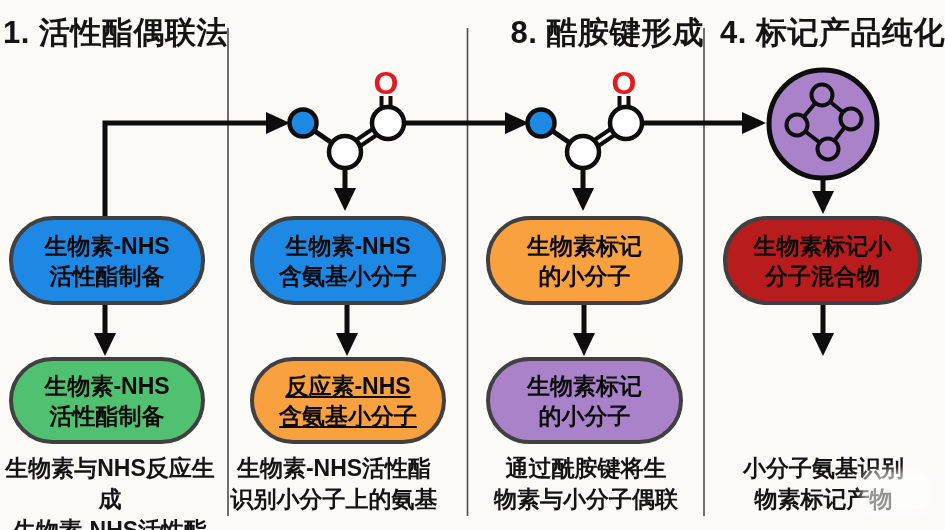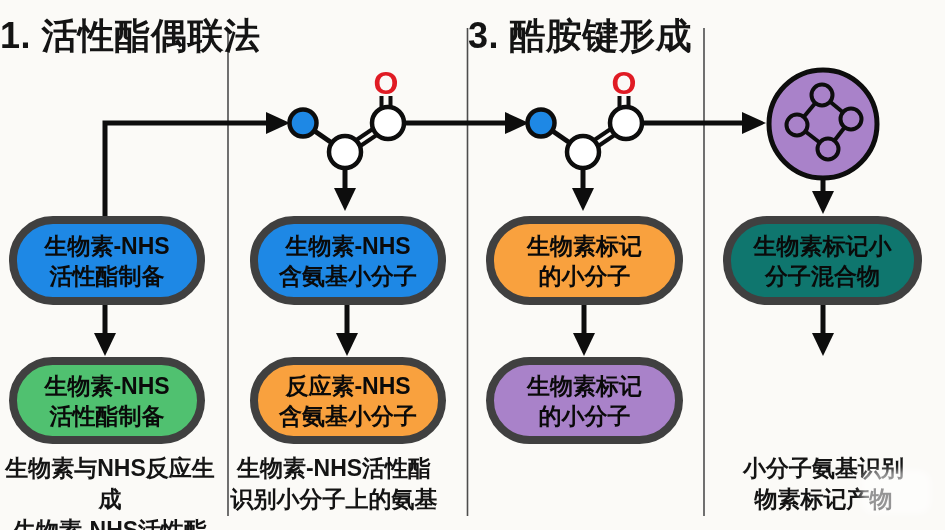--- a/index.html
+++ b/index.html
@@ -1,20 +1,20 @@
 <!DOCTYPE html>
 <html><head>
 <meta charset="utf-8">
 <style>
   html,body{margin:0;padding:0;background:#fbfaf7;}
   .canvas{position:relative;width:945px;height:530px;overflow:hidden;
           font-family:"Liberation Sans","DejaVu Sans",sans-serif;}
-  .hdr{position:absolute;top:12px;font-size:36px;font-weight:800;color:#141414;
-       text-align:left;letter-spacing:0.5px;white-space:nowrap;}
-  .box{position:absolute;box-sizing:border-box;border:8px solid #404040;border-radius:44px;
+  .hdr{position:absolute;top:12px;font-size:31px;font-weight:800;color:#141414;
+       text-align:right;letter-spacing:0.5px;white-space:nowrap;}
+  .box{position:absolute;box-sizing:border-box;border:4px solid #404040;border-radius:44px;
        display:flex;align-items:center;justify-content:center;text-align:center;
        font-size:23px;font-weight:700;line-height:30px;color:#0a0a0a;white-space:pre-line;}
   .cap{position:absolute;top:453px;text-align:center;font-size:23px;font-weight:600;
        line-height:31px;color:#141414;white-space:pre-line;}
   svg.overlay{position:absolute;left:0;top:0;}
   .o-label{font-family:"Liberation Sans","DejaVu Sans",sans-serif;font-size:32px;font-weight:bold;}
   .wm{position:absolute;right:14px;bottom:16px;width:70px;height:44px;border-radius:12px;
       background:rgba(255,255,255,0.55);filter:blur(3px);}
 </style>
 </head>
@@ -87,41 +87,44 @@
       <path d="M797,125 L828,149" stroke-width="4" fill="none"></path>
       <path d="M851,119 L828,149" stroke-width="4" fill="none"></path>
       <circle cx="822" cy="95" r="10.5" stroke-width="4" fill="#a982c9"></circle>
       <circle cx="797" cy="125" r="10.5" stroke-width="4" fill="#a982c9"></circle>
       <circle cx="851" cy="119" r="10.5" stroke-width="4" fill="#a982c9"></circle>
       <circle cx="828" cy="149" r="10.5" stroke-width="4" fill="#a982c9"></circle>
     </g>
   </svg>
 
   <div class="hdr" style="left:0;width:228px">1. 活性酯偶联法</div>
-  <div class="hdr" style="left:468px;width:236px">3. 酷胺键形成</div>
+  <div class="hdr" style="left:468px;width:236px">8. 酷胺键形成</div>
+  <div class="hdr" style="left:704px;width:241px">4. 标记产品纯化</div>
 
   <div class="box" style="left: 9px; top: 216px; width: 196px; height: 89px; background-color: rgb(30, 136, 229);">生物素-NHS
 活性酯制备</div>
   <div class="box" style="left: 9px; top: 357px; width: 196px; height: 87px; background-color: rgb(80, 193, 112);">生物素-NHS
 活性酯制备</div>
 
   <div class="box" style="left: 250px; top: 216px; width: 196px; height: 89px; background-color: rgb(30, 136, 229);">生物素-NHS
 含氨基小分子</div>
-  <div class="box" style="left: 250px; top: 357px; width: 196px; height: 87px; background-color: rgb(249, 161, 62);">反应素-NHS
+  <div class="box" style="left: 250px; top: 357px; width: 196px; height: 87px; background-color: rgb(249, 161, 62); text-decoration: underline;">反应素-NHS
 含氨基小分子</div>
 
   <div class="box" style="left: 486px; top: 216px; width: 197px; height: 89px; background-color: rgb(249, 161, 62);">生物素标记
 的小分子</div>
   <div class="box" style="left: 486px; top: 357px; width: 197px; height: 87px; background-color: rgb(169, 130, 201);">生物素标记
 的小分子</div>
 
-  <div class="box" style="left: 723px; top: 216px; width: 199px; height: 89px; background-color: #0f766e;">生物素标记小
+  <div class="box" style="left: 723px; top: 216px; width: 199px; height: 89px; background-color: #b91c1c;">生物素标记小
 分子混合物</div>
 
   <div class="cap" style="left:-6px;width:232px">生物素与NHS反应生成
 生物素-NHS活性酯</div>
   <div class="cap" style="left:228px;width:212px">生物素-NHS活性酯
 识别小分子上的氨基</div>
+  <div class="cap" style="left:468px;width:236px">通过酰胺键将生
+物素与小分子偶联</div>
   <div class="cap" style="left:702px;width:243px">小分子氨基识别
 物素标记产物</div>
 
   <div class="wm"></div>
 </div>
 
 </body></html>

